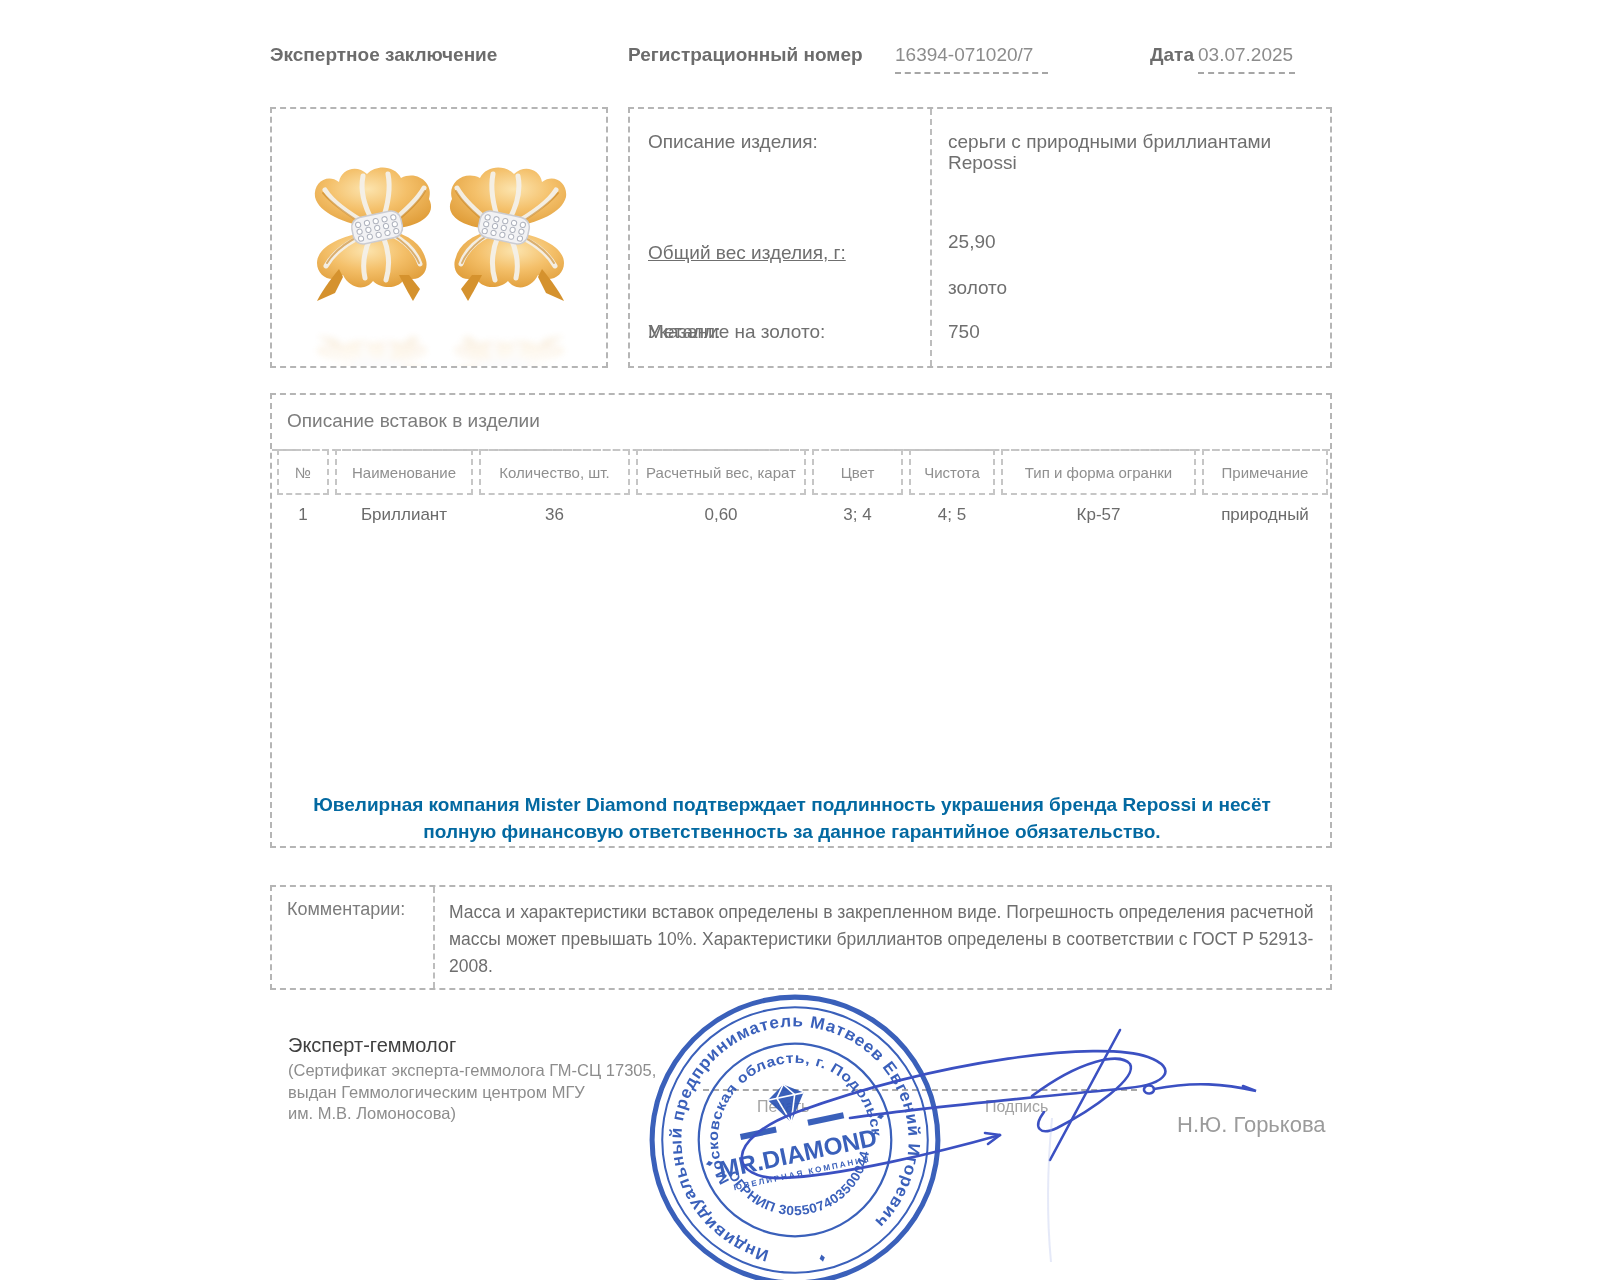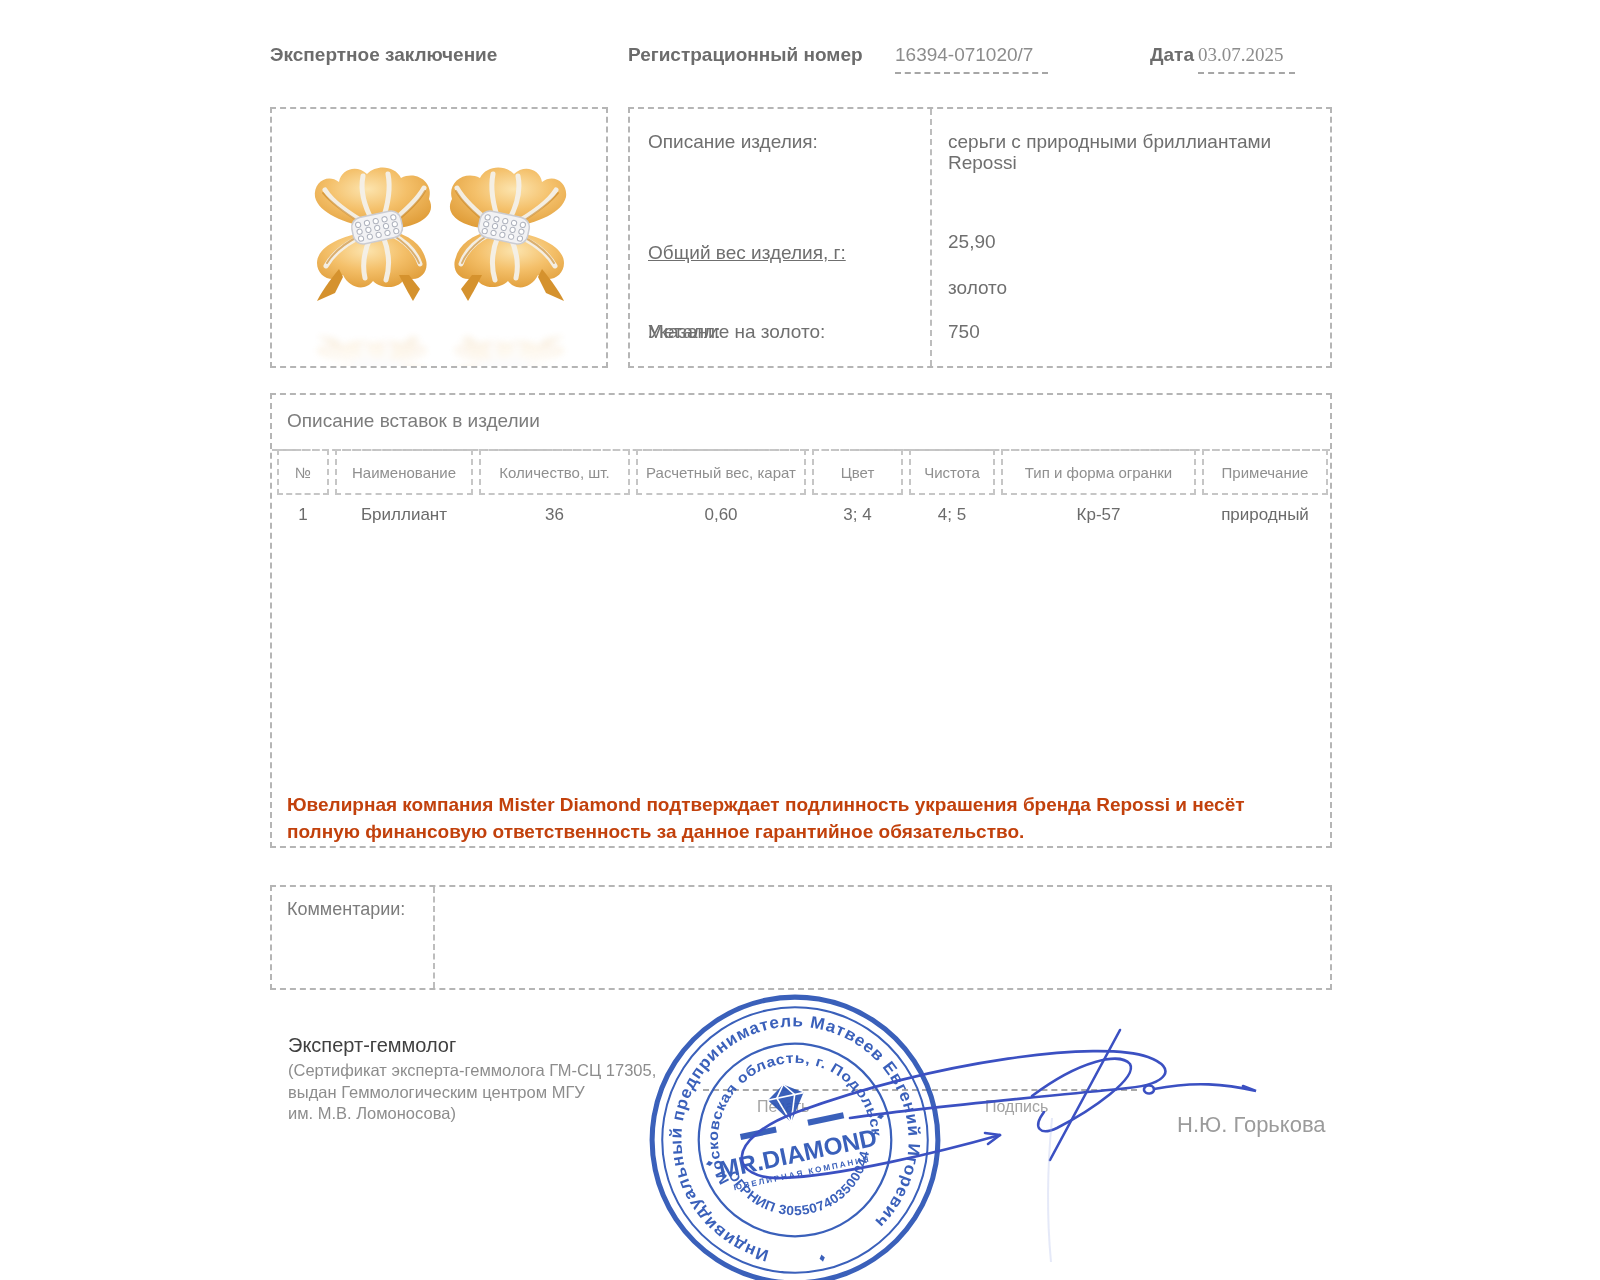--- a/index.html
+++ b/index.html
@@ -19,41 +19,41 @@
   .cols>div:nth-child(1){width:52px}.cols>div:nth-child(2){width:138px}
   .cols>div:nth-child(3){width:151px}.cols>div:nth-child(4){width:170px}
   .cols>div:nth-child(5){width:91px}.cols>div:nth-child(6){width:86px}
   .cols>div:nth-child(7){width:195px}.cols>div:nth-child(8){width:126px}
   .cols.head{top:54px;}
   .cols.head>div{border:2px dashed #c6c6c6;height:46px;display:flex;align-items:center;justify-content:center;
                  font-size:15px;color:#8f8f8f;}
   .cols.body{top:110px;}
   .cols.body>div{font-size:17px;color:#6b6b6b;}
   .statement{position:absolute;left:15px;top:396px;width:1010px;font-size:19px;font-weight:bold;
-             color:#c2410c;line-height:27px;}
+             color:#0369a1;line-height:27px;text-align:center;}
   .comment-text{position:absolute;left:177px;top:12px;width:872px;font-size:17.5px;color:#6e6e6e;line-height:27px;}
   .expert-title{position:absolute;left:288px;top:1034px;font-size:20px;color:#404040;}
   .cert{position:absolute;left:288px;top:1060px;font-size:16.5px;line-height:21.5px;color:#8d8d8d;}
   .expert-name{position:absolute;left:1177px;top:1064px;font-size:22px;color:#9b9b9b;margin-top:48px;}
   .sign-line{position:absolute;left:703px;top:1089px;width:434px;border-top:2px dashed #a8a8a8;z-index:1;}
   .line-caption{position:absolute;top:1098px;font-size:16px;color:#a3a3a3;z-index:1;}
   .stamp-svg{position:absolute;left:643px;top:988px;width:304px;height:304px;transform:rotate(-12deg);opacity:.92;z-index:2;}
   .sig-svg{position:absolute;left:700px;top:1000px;width:580px;height:290px;z-index:3;}
   .photo-svg{display:block;}
 </style>
 </head>
 <body>
 
 <div class="page">
 
   <div class="abs lbl-bold" style="left:270px;top:44px;">Экспертное заключение</div>
   <div class="abs lbl-bold" style="left:628px;top:44px;">Регистрационный номер</div>
   <div class="abs fill-value" style="left:895px;top:44px;width:153px;">16394-071020/7</div>
   <div class="abs lbl-bold" style="left:1150px;top:44px;">Дата</div>
-  <div class="abs fill-value" style="left:1198px;top:44px;width:97px;font-family:Liberation Serif, serif;">03.07.2025</div>
+  <div class="abs fill-value" style="left:1198px;top:44px;width:97px;">03.07.2025</div>
 
   <div class="dash-box" style="left:270px;top:107px;width:338px;height:261px;">
     <svg class="photo-svg" width="334" height="257" viewBox="0 0 334 257" aria-hidden="true">
       <defs>
         <radialGradient id="gold" cx="45%" cy="35%" r="75%">
           <stop offset="0" stop-color="#fce4ae"></stop>
           <stop offset="0.45" stop-color="#f4c06a"></stop>
           <stop offset="1" stop-color="#dd9832"></stop>
         </radialGradient>
         <filter id="blur1" x="-20%" y="-20%" width="140%" height="140%">
@@ -166,20 +166,21 @@
       <div>Кр-57</div>
       <div>природный</div>
     </div>
 
     <div class="statement">Ювелирная компания Mister Diamond подтверждает подлинность украшения бренда Repossi и несёт полную финансовую ответственность за данное гарантийное обязательство.</div>
   </div>
 
   <div class="dash-box" style="left:270px;top:885px;width:1062px;height:105px;">
     <div class="v-div" style="left:161px;"></div>
     <div class="field-label" style="left:15px;top:12px;font-size:18px;color:#7c7c7c;">Комментарии:</div>
+    <div class="comment-text">Масса и характеристики вставок определены в закрепленном виде. Погрешность определения расчетной массы может превышать 10%. Характеристики бриллиантов определены в соответствии с ГОСТ Р 52913-2008.</div>
   </div>
 
   <div class="expert-title">Эксперт-геммолог</div>
   <div class="cert">
     <div>(Сертификат эксперта-геммолога ГМ-СЦ 17305,</div>
     <div>выдан Геммологическим центром МГУ</div>
     <div>им. М.В. Ломоносова)</div>
   </div>
   <div class="expert-name">Н.Ю. Горькова</div>
 

